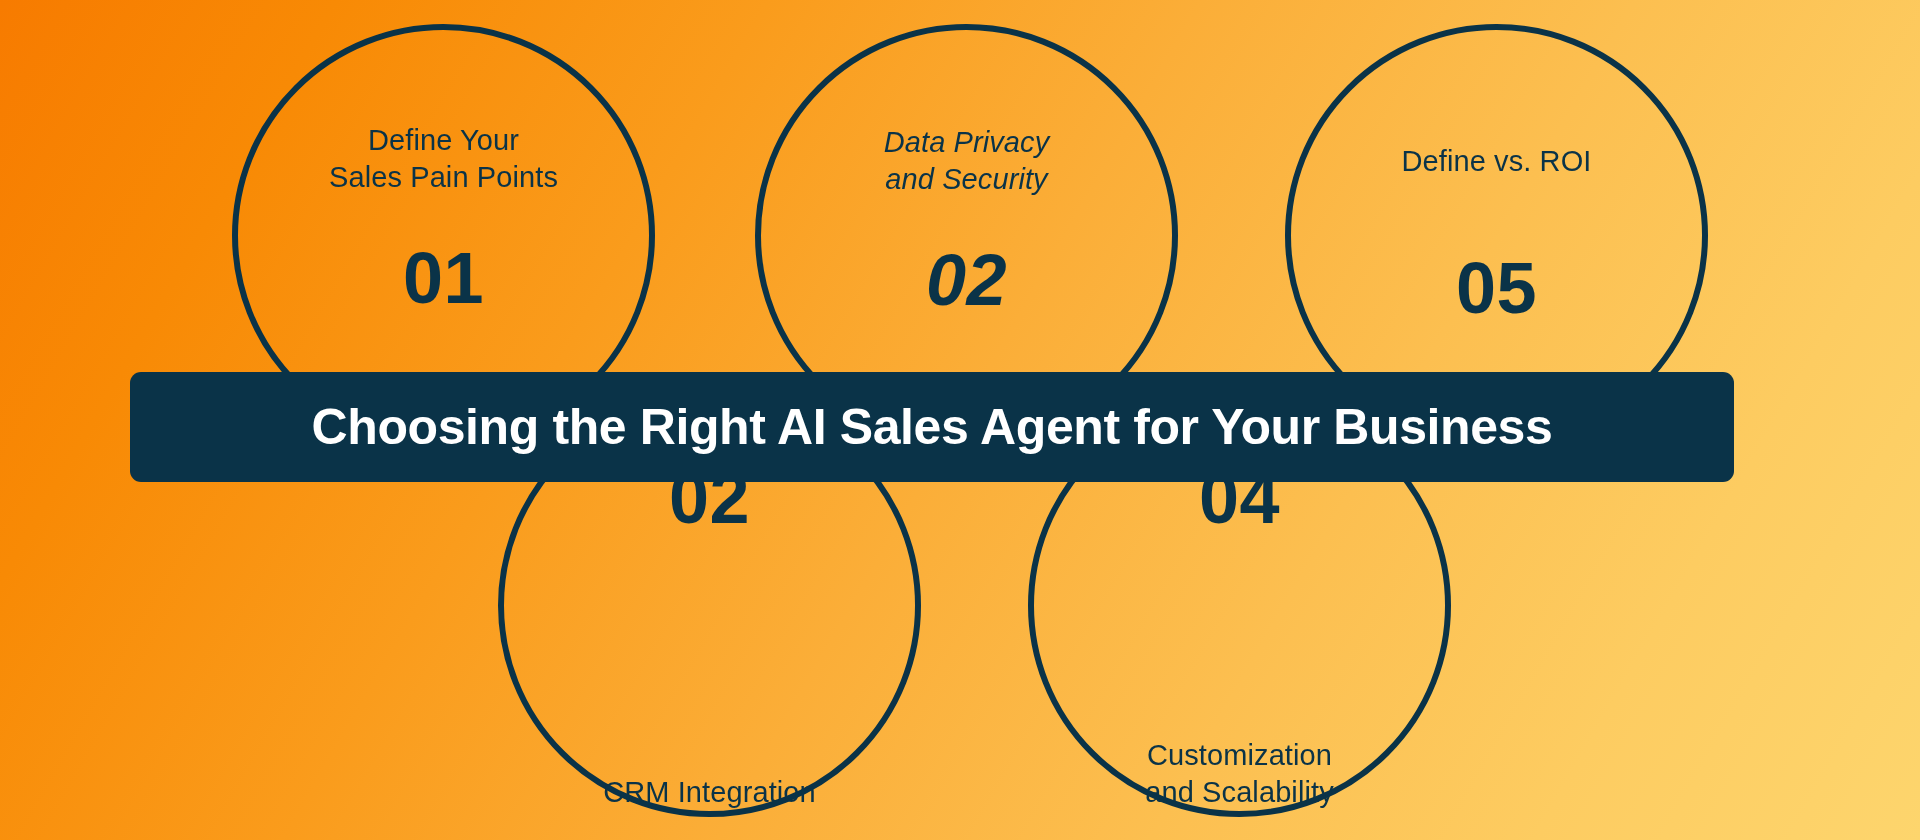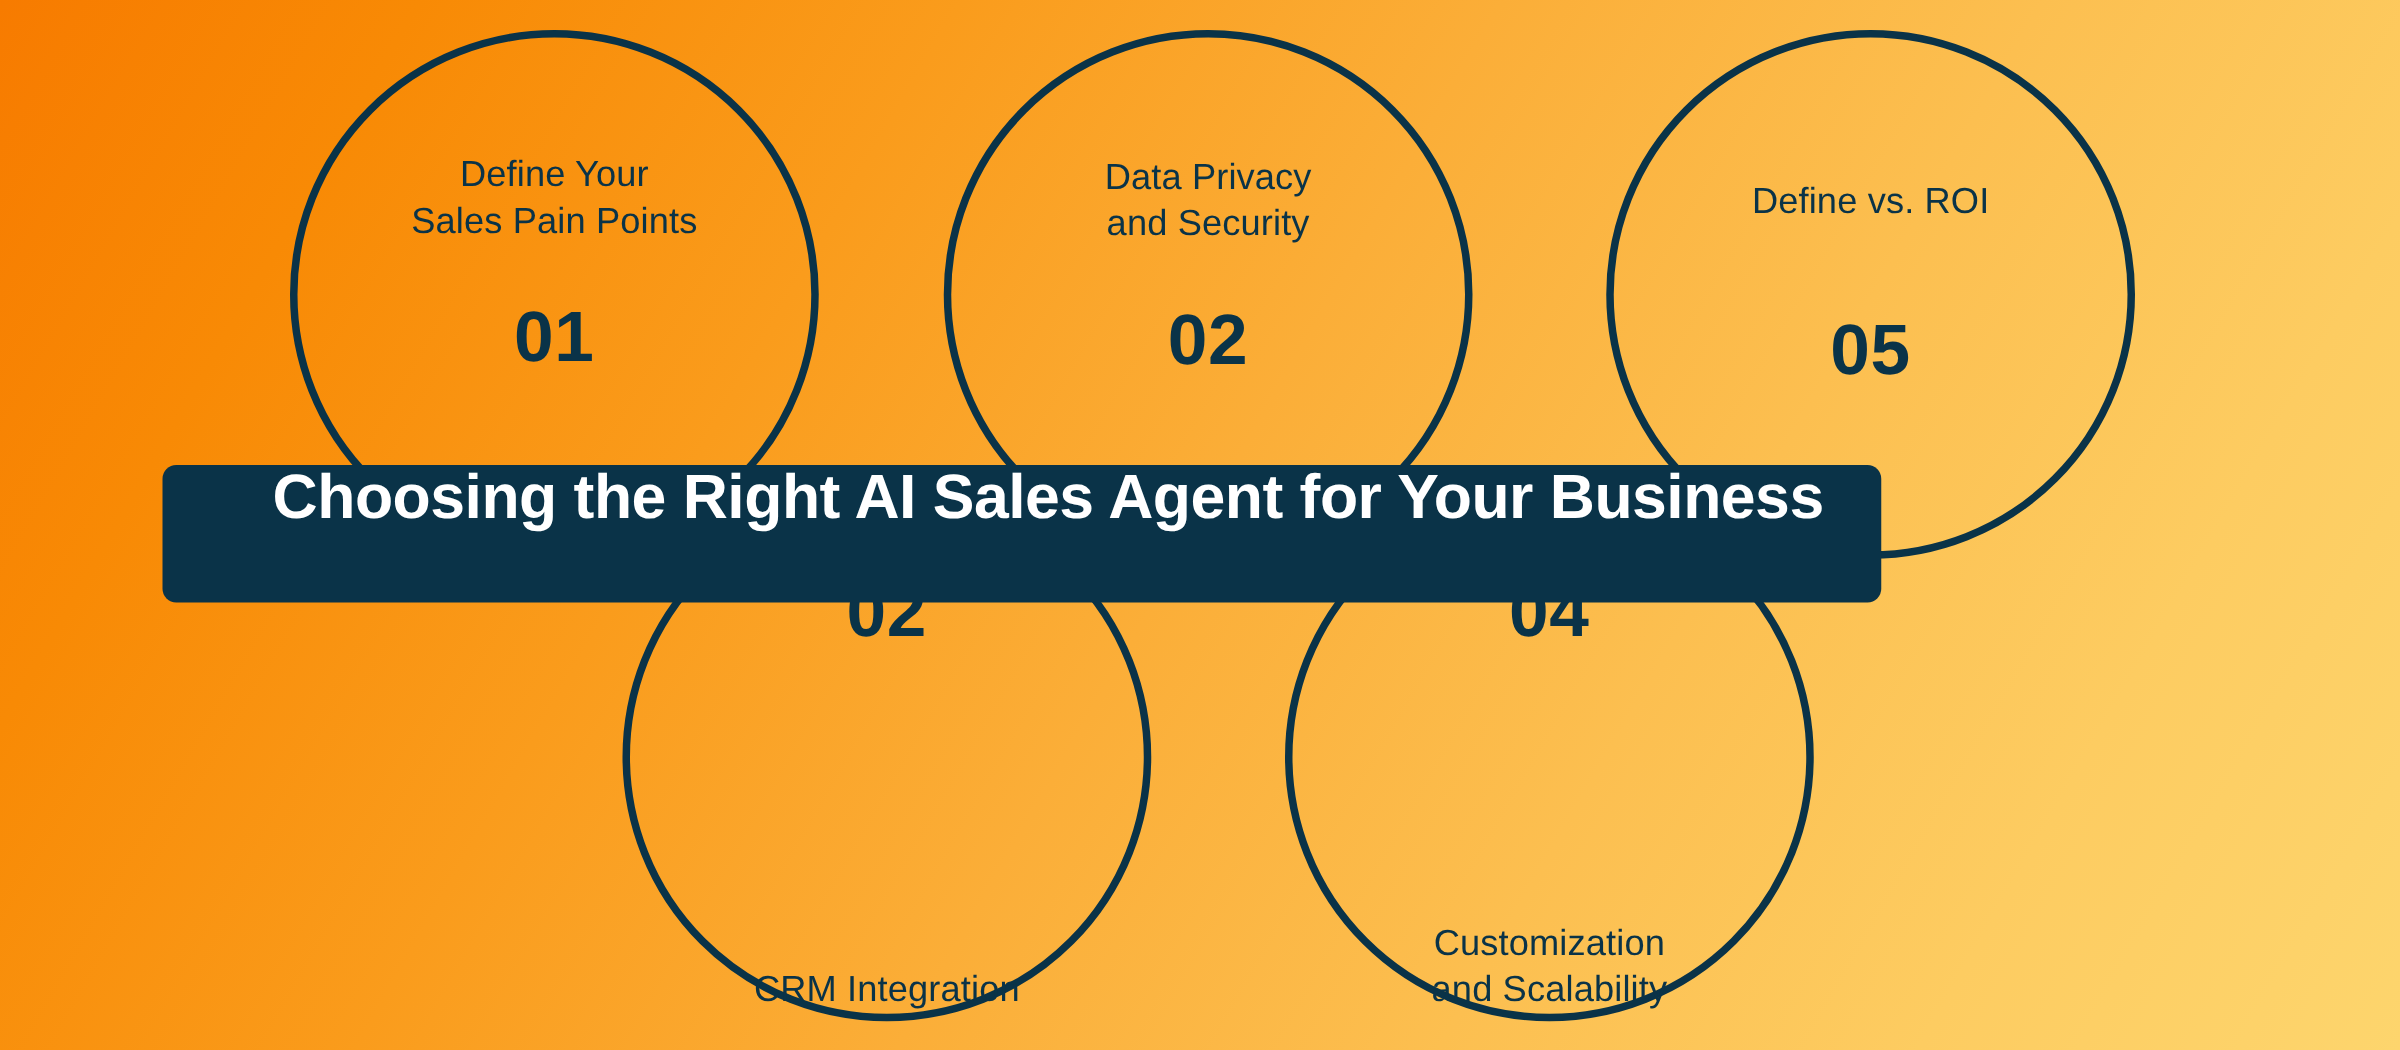--- a/index.html
+++ b/index.html
@@ -43,63 +43,63 @@
   }
   .circle-label {
     font-size: 29px;
     line-height: 1.28;
     font-weight: 400;
     letter-spacing: 0.1px;
     text-align: center;
     white-space: pre-line;
   }
   .circle-number {
-    font-size: 57px;
+    font-size: 72px;
     font-weight: 700;
     letter-spacing: 0.5px;
     line-height: 1;
   }
 
   
   .circle-top .circle-content {
     justify-content: flex-start;
     padding-top: 96px;
   }
   .circle-top .circle-number {
     margin-top: 46px;
   }
   .circle-top.one .circle-content  { padding-top: 92px; }
-  .circle-top.three .circle-content{ padding-top: 94px; }
+  .circle-top.three .circle-content{ padding-top: 94px; font-style: italic; }
   .circle-top.five .circle-content { padding-top: 113px; }
   .circle-top.five .circle-number  { margin-top: 72px; }
 
   
   .circle-bottom .circle-content {
     justify-content: space-between;
     padding-top: 62px;
   }
   .circle-bottom .circle-label {
     margin-top: 66px;
   }
   .circle-bottom.four .circle-content { padding-top: 62px; }
   .circle-bottom.four .circle-label   { margin-top: 38px; }
 
   
   #banner {
     position: absolute;
     left: 130px;
     top: 372px;
-    width: 1333px;
+    width: 1604px;
     height: 110px;
     background: #0A3348;
     border-radius: 11px;
     display: flex;
+    align-items: center;
     justify-content: center;
     z-index: 5;
-    padding-left: 42px;
   }
   #banner-title {
     color: #ffffff;
     font-size: 50px;
     font-weight: 700;
     letter-spacing: -0.4px;
     line-height: 1;
     white-space: nowrap;
     text-align: center;
   }

